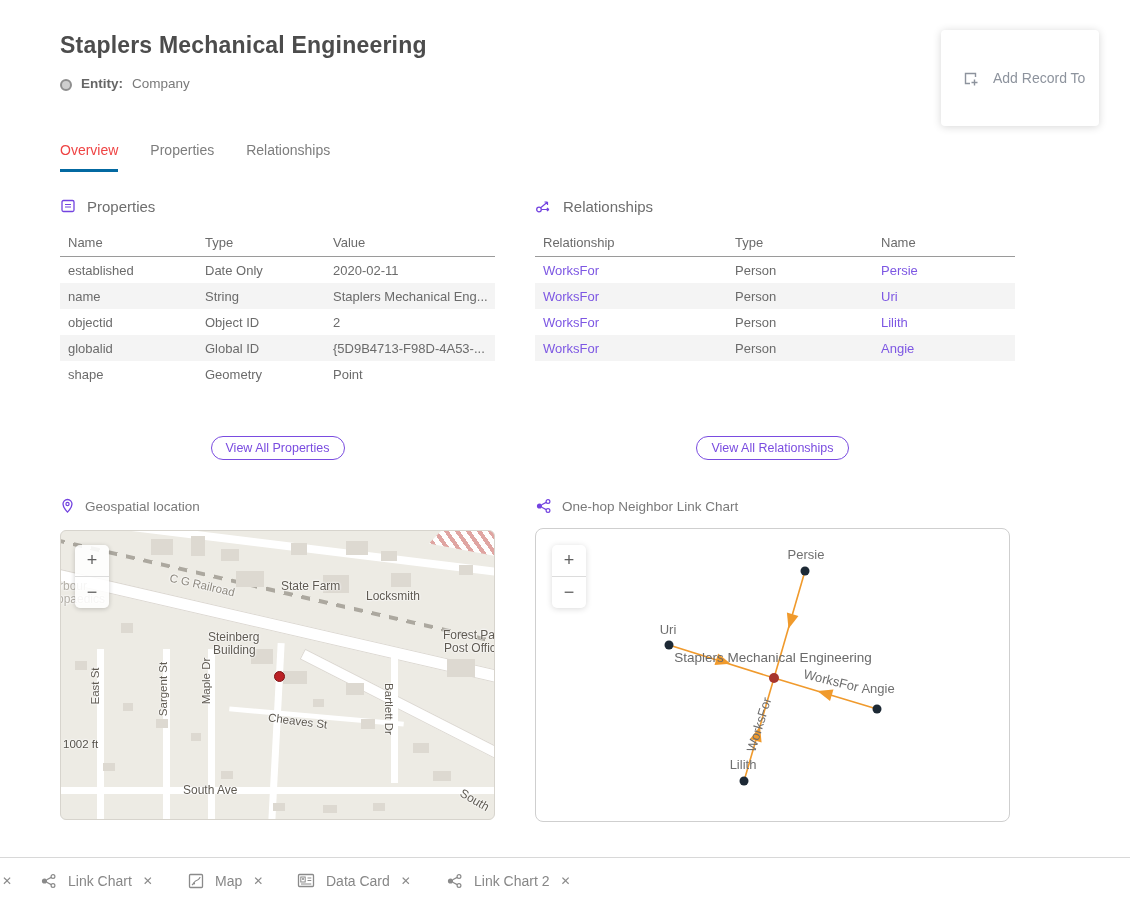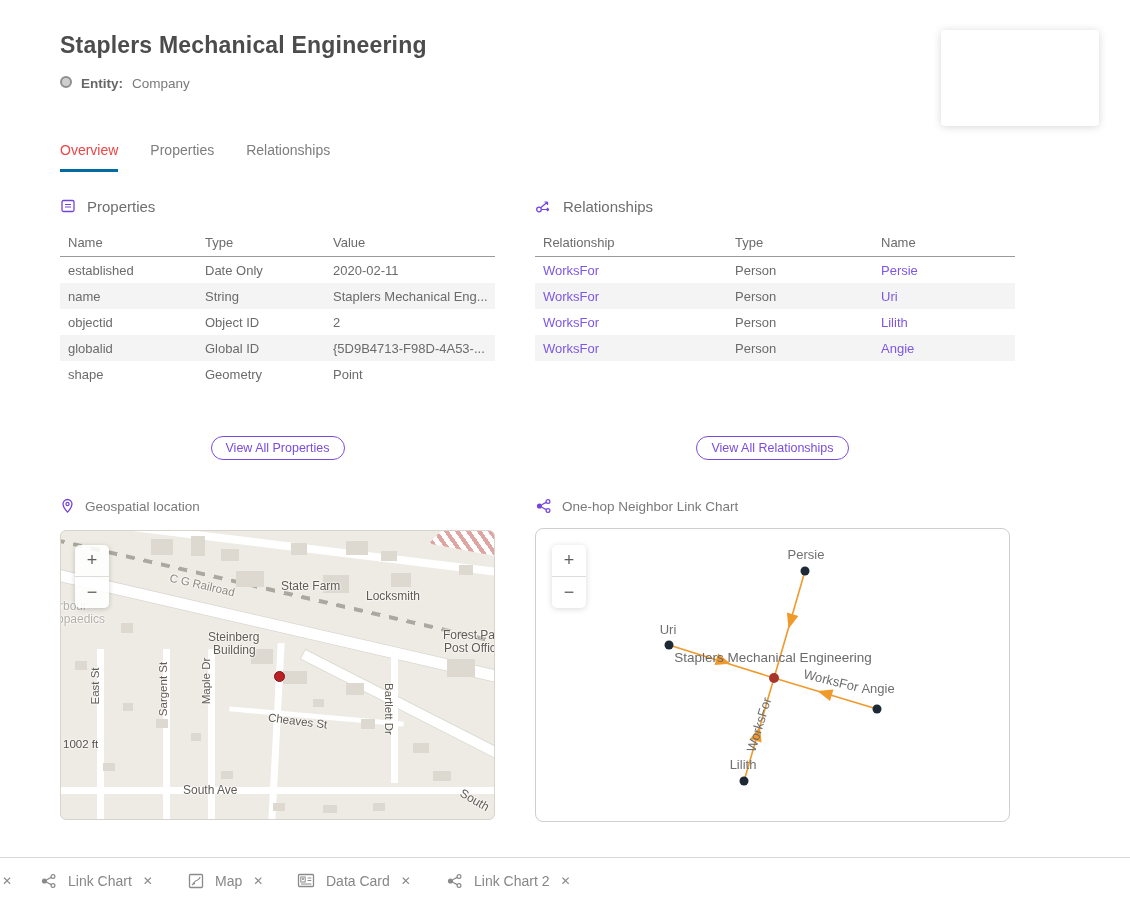--- a/index.html
+++ b/index.html
@@ -3,21 +3,21 @@
 <meta charset="utf-8">
 <style>
   html,body{margin:0;padding:0;}
   body{
     width:1130px;height:903px;position:relative;overflow:hidden;
     background:#ffffff;font-family:"Liberation Sans",sans-serif;
     -webkit-font-smoothing:antialiased;
   }
   
   .page-title{position:absolute;left:60px;top:32px;font-size:23px;font-weight:700;color:#4c4c4c;letter-spacing:.2px;}
-  .entity-row{position:absolute;left:60px;top:76px;display:flex;align-items:flex-start;gap:9px;font-size:13.5px;color:#7a7a7a;}
+  .entity-row{position:absolute;left:60px;top:76px;display:flex;align-items:flex-end;gap:9px;font-size:13.5px;color:#7a7a7a;}
   .entity-dot{width:12px;height:12px;border-radius:50%;background:#cfcfcf;border:2px solid #8f8f8f;box-sizing:border-box;display:inline-block;}
   .entity-label{font-weight:700;color:#666;}
   
   .menu-card{position:absolute;left:941px;top:30px;width:158px;height:96px;background:#fff;border-radius:4px;
     box-shadow:0 1px 8px rgba(0,0,0,.16);display:flex;flex-direction:column;justify-content:space-evenly;z-index:5;}
   .menu-item{display:flex;align-items:center;gap:14px;padding-left:20px;height:40px;color:#8d939d;font-size:14px;cursor:pointer;}
   .menu-item .mi-icon{width:18px;height:18px;display:inline-flex;align-items:center;justify-content:center;color:#8d939d;font-size:15px;}
   
   .tabs{position:absolute;left:60px;top:142px;display:flex;gap:32px;font-size:14px;}
   .tab{color:#7d7d7d;padding-bottom:11px;cursor:pointer;border-bottom:3px solid transparent;}
@@ -43,21 +43,21 @@
     overflow:hidden;background:#edebe4;box-sizing:border-box;}
   .road{position:absolute;background:#ffffff;}
   .road.cased{border:1px solid #ddd9d2;box-sizing:border-box;}
   .rail{position:absolute;height:4px;background:repeating-linear-gradient(90deg,#aca89f 0 9px,#edebe4 9px 18px);}
   .bld{position:absolute;background:#ddd9d1;}
   .hatch{position:absolute;left:368px;top:-4px;width:72px;height:30px;
     background:repeating-linear-gradient(55deg,rgba(210,95,95,.5) 0 4px,rgba(255,255,255,.95) 4px 9px);
     clip-path:polygon(22% 0,100% 0,100% 100%,0 55%);}
   .map-label{position:absolute;font-size:11.5px;color:#5f5a52;white-space:nowrap;
     text-shadow:0 0 2px #fff,0 0 2px #fff,0 0 3px #fff;}
-  .map-label.gray{color:#b3afa7;font-size:12px;margin-top:20px;}
+  .map-label.gray{color:#b3afa7;font-size:12px;}
   .map-label.rr{color:#8d887e;}
   .map-label.scale{color:#55514a;}
   .marker{position:absolute;left:213px;top:140px;width:11px;height:11px;border-radius:50%;
     background:#bb2025;border:1px solid #7e1215;box-sizing:border-box;}
   
   .zoom-ctl{position:absolute;width:34px;border-radius:5px;box-shadow:0 1px 5px rgba(0,0,0,.2);overflow:hidden;z-index:3;}
   .zoom-ctl .zbtn{width:34px;height:31px;display:flex;align-items:center;justify-content:center;
     font-size:18px;color:#5f5f5f;cursor:pointer;background:transparent;border:none;font-family:inherit;}
   .zoom-ctl .zdiv{height:1px;background:#dcdcdc;}
   .zoom-ctl.on-map{left:14px;top:14px;background:rgba(255,255,255,.88);}
@@ -80,20 +80,29 @@
 <body>
 
 <div class="page-title">Staplers Mechanical Engineering</div>
 <div class="entity-row">
   <span class="entity-dot"></span>
   <span class="entity-label">Entity:</span>
   <span>Company</span>
 </div>
 
 <div class="menu-card">
+  <div class="menu-item">
+    <span class="mi-icon">
+      <svg width="17" height="17" viewBox="0 0 17 17">
+          <path d="M13.5 7V3.5H3.5v10H8" fill="none" stroke="#8d939d" stroke-width="1.4"></path>
+          <path d="M12.5 9.5v6M9.5 12.5h6" stroke="#8d939d" stroke-width="1.4"></path>
+        </svg>
+    </span>
+    <span>Add Record To</span>
+  </div>
 </div>
 
 <div class="tabs">
   <div class="tab active">Overview</div>
   <div class="tab">Properties</div>
   <div class="tab">Relationships</div>
 </div>
 
 <div class="sec-header" style="left:60px;top:198px;">
   <svg width="17" height="17" viewBox="0 0 17 17">

